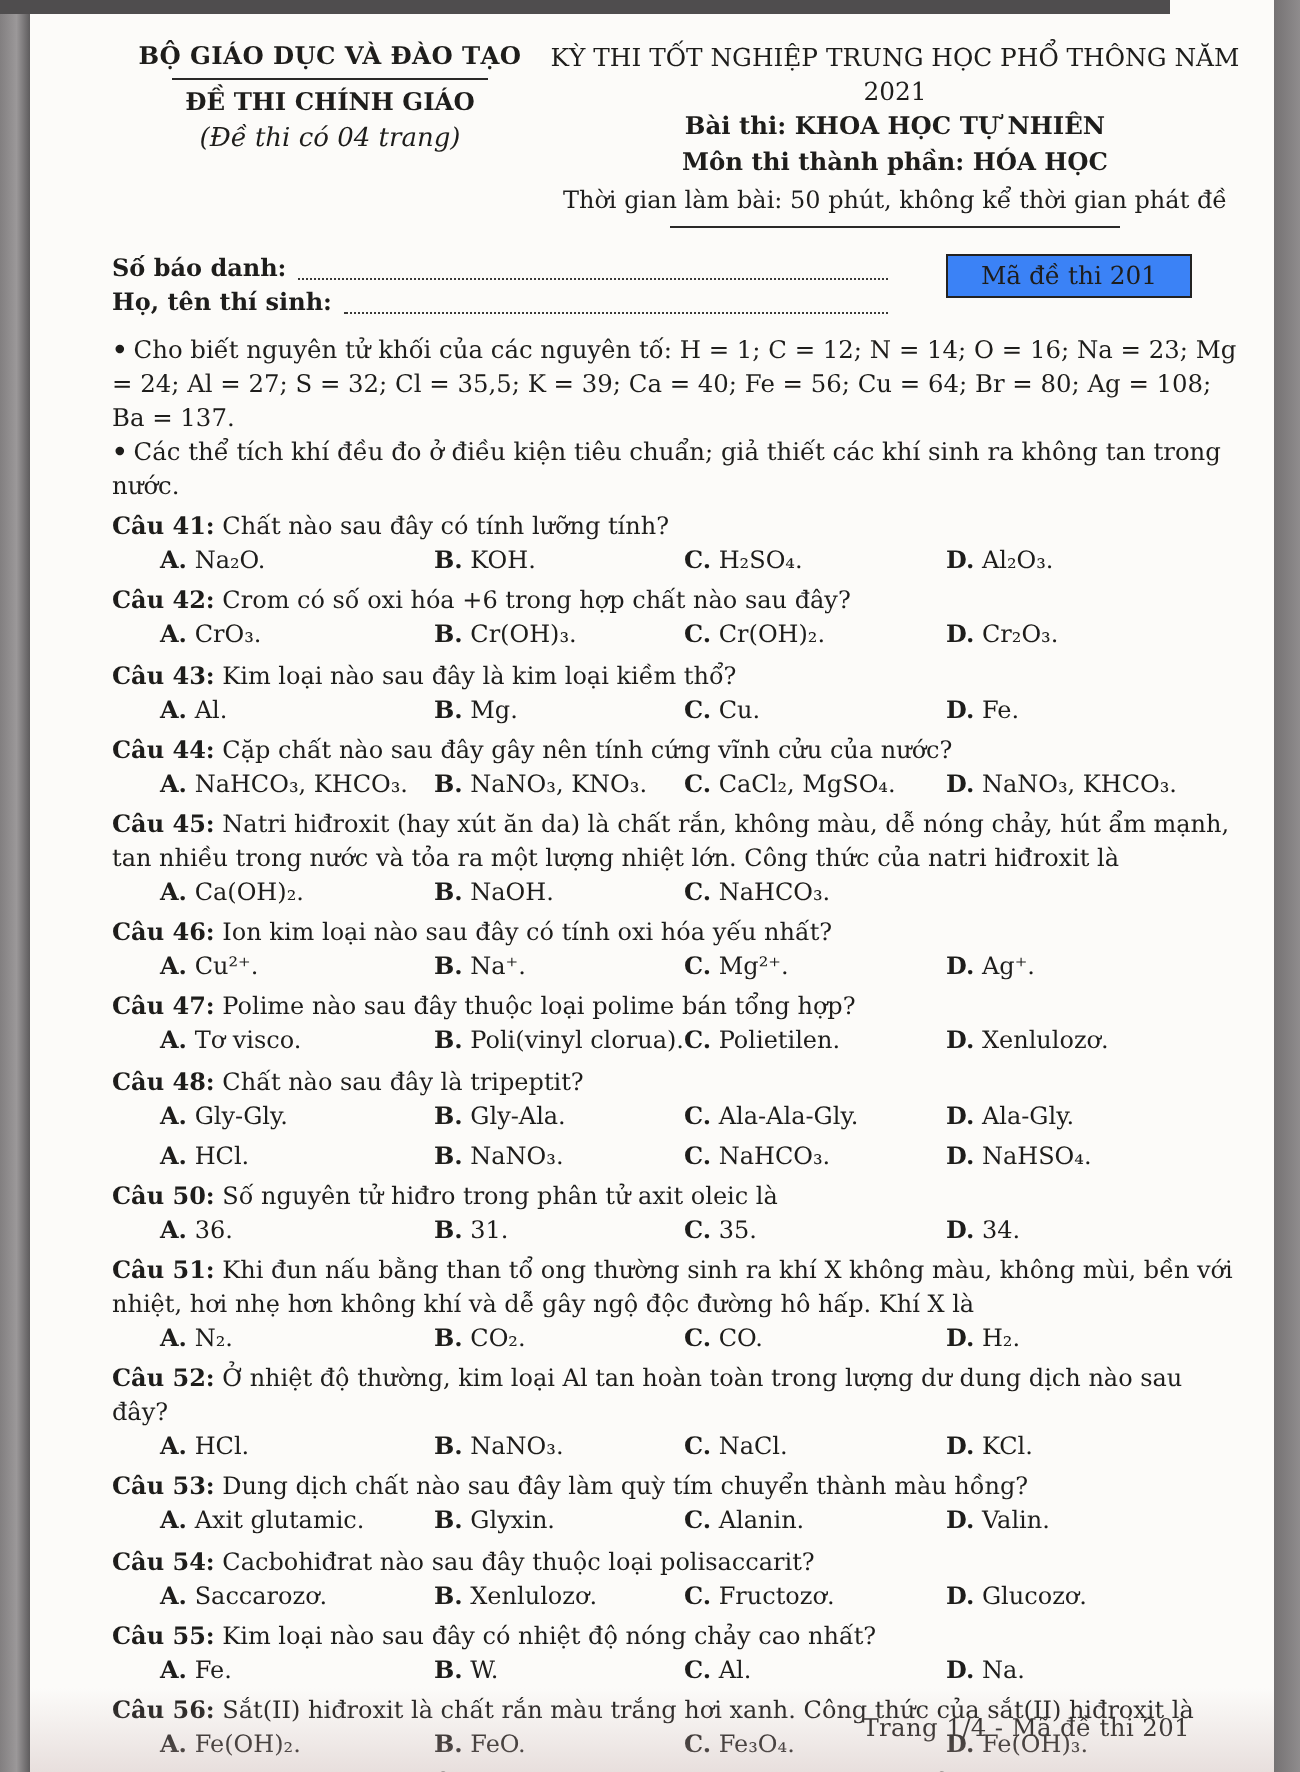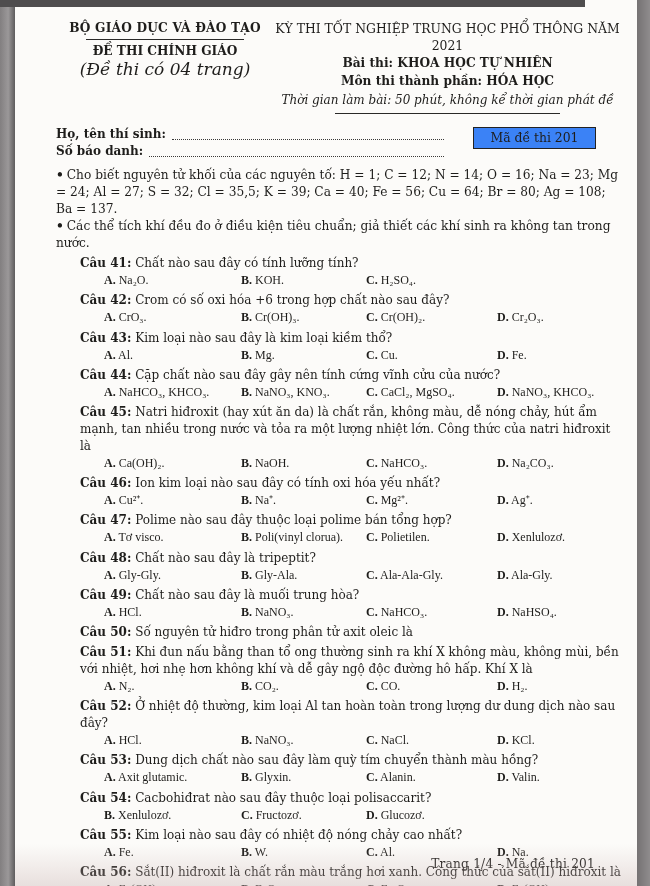--- a/index.html
+++ b/index.html
@@ -28,46 +28,46 @@
     position:absolute; left:15px; bottom:0; width:622px; height:42px; z-index:3;
     background:linear-gradient(to bottom, rgba(199,178,176,0), rgba(199,178,176,0.38));
     pointer-events:none;
   }
   
   .hdr { display:flex; }
   .hdr-left { width:218px; text-align:center; flex-shrink:0; }
   .hdr-left .org { font-weight:bold; font-size:12.2px; letter-spacing:0.2px; }
   .org-rule { width:158px; border:none; border-top:1.2px solid #2a2928; margin:2px auto 3px; }
   .hdr-left .etype { font-weight:bold; font-size:12.2px; }
-  .hdr-left .pages { font-style:italic; font-size:17px; margin-top:1px; }
+  .hdr-left .pages { font-style:italic; font-size:13px; margin-top:1px; }
   .hdr-right { flex:1; text-align:center; }
   .hdr-right .title { font-weight:normal; font-size:12.4px; }
   .hdr-right .exam, .hdr-right .subject { font-weight:bold; font-size:12.2px; margin-top:1px; }
-  .hdr-right .time { font-style:italic; font-size:12px; margin-top:2px; }
+  .hdr-right .time { font-size:12px; margin-top:2px; }
   .time-rule { width:225px; border:none; border-top:1.3px solid #2a2928; margin:4px auto 0; }
   
   .cand { display:flex; margin-top:12px; align-items:flex-start; }
   .cand-lines { width:392px; flex-shrink:0; }
   .cand-line { display:flex; align-items:flex-end; height:17px; }
   .cand-line .lab { font-weight:bold; white-space:nowrap; }
   .leader { flex:1; border-bottom:1.6px dotted #3a3938; margin:0 4px 3px 6px; }
   .code-box-wrap { flex:1; display:flex; justify-content:center; padding-top:1px; }
   .code-box {
     border:1.6px solid #232221; padding:1px 16px 2px;
     font-weight:normal; font-size:12.4px; background:#3b82f6;
   }
   
   .notes { margin-top:7px; }
   .note { font-size:12.2px; }
   .note .bullet { font-weight:bold; padding-right:3px; }
   
   .qlist { margin-top:3px; }
-  .q { margin-top:3.2px;margin-left:24px; }
+  .q { margin-top:3.2px; }
   .q-stem b { font-weight:bold; }
-  .opts { display:grid; grid-template-columns:137px 125px 131px auto; padding-left:24px;font-family:Liberation Serif, serif; }
+  .opts { display:grid; grid-template-columns:137px 125px 131px auto; padding-left:24px; }
   .opt { white-space:nowrap; }
   .opt b { font-weight:bold; }
   
   .footer {
     position:absolute; right:42px; bottom:13px; font-size:12.2px; letter-spacing:0.2px;
   }
 </style>
 </head>
 <body>
 
@@ -90,45 +90,46 @@
         <div class="exam">Bài thi: KHOA HỌC TỰ NHIÊN</div>
         <div class="subject">Môn thi thành phần: HÓA HỌC</div>
         <div class="time">Thời gian làm bài: 50 phút, không kể thời gian phát đề</div>
         <hr class="time-rule">
       </div>
     </div>
 
     <div class="cand">
       <div class="cand-lines">
         <div class="cand-line">
+          <span class="lab">Số báo danh:</span>
+          <span class="leader"></span>
+        </div>
+        <div class="cand-line">
           <span class="lab">Họ, tên thí sinh:</span>
           <span class="leader"></span>
         </div>
-        <div class="cand-line">
-          <span class="lab">Số báo danh:</span>
-          <span class="leader"></span>
-        </div>
       </div>
       <div class="code-box-wrap">
         <span class="code-box">Mã đề thi 201</span>
       </div>
     </div>
 
     <div class="notes">
       <div class="note"><span class="bullet">•</span><span>Cho biết nguyên tử khối của các nguyên tố: H = 1; C = 12; N = 14; O = 16; Na = 23; Mg = 24; Al = 27; S = 32; Cl = 35,5; K = 39; Ca = 40; Fe = 56; Cu = 64; Br = 80; Ag = 108; Ba = 137.</span></div>
       <div class="note"><span class="bullet">•</span><span>Các thể tích khí đều đo ở điều kiện tiêu chuẩn; giả thiết các khí sinh ra không tan trong nước.</span></div>
     </div>
 
     <div class="qlist">
   <div class="q">
     <div class="q-stem"><b>Câu 41:</b><span> Chất nào sau đây có tính lưỡng tính?</span></div>
     <div class="opts">
       <span class="opt"><b>A.</b><span> Na₂O.</span></span>
       <span class="opt"><b>B.</b><span> KOH.</span></span>
       <span class="opt"><b>C.</b><span> H₂SO₄.</span></span>
+      <span class="opt"><b>D.</b><span> Al₂O₃.</span></span>
     </div>
   </div>
 
   <div class="q">
     <div class="q-stem"><b>Câu 42:</b><span> Crom có số oxi hóa +6 trong hợp chất nào sau đây?</span></div>
     <div class="opts">
       <span class="opt"><b>A.</b><span> CrO₃.</span></span>
       <span class="opt"><b>B.</b><span> Cr(OH)₃.</span></span>
       <span class="opt"><b>C.</b><span> Cr(OH)₂.</span></span>
       <span class="opt"><b>D.</b><span> Cr₂O₃.</span></span>
@@ -154,21 +155,20 @@
       <span class="opt"><b>D.</b><span> NaNO₃, KHCO₃.</span></span>
     </div>
   </div>
 
   <div class="q">
     <div class="q-stem"><b>Câu 45:</b><span> Natri hiđroxit (hay xút ăn da) là chất rắn, không màu, dễ nóng chảy, hút ẩm mạnh, tan nhiều trong nước và tỏa ra một lượng nhiệt lớn. Công thức của natri hiđroxit là</span></div>
     <div class="opts">
       <span class="opt"><b>A.</b><span> Ca(OH)₂.</span></span>
       <span class="opt"><b>B.</b><span> NaOH.</span></span>
       <span class="opt"><b>C.</b><span> NaHCO₃.</span></span>
-      <span class="opt"><b>D.</b><span> Na₂CO₃.</span></span>
     </div>
   </div>
 
   <div class="q">
     <div class="q-stem"><b>Câu 46:</b><span> Ion kim loại nào sau đây có tính oxi hóa yếu nhất?</span></div>
     <div class="opts">
       <span class="opt"><b>A.</b><span> Cu²⁺.</span></span>
       <span class="opt"><b>B.</b><span> Na⁺.</span></span>
       <span class="opt"><b>C.</b><span> Mg²⁺.</span></span>
       <span class="opt"><b>D.</b><span> Ag⁺.</span></span>
@@ -189,31 +189,36 @@
     <div class="q-stem"><b>Câu 48:</b><span> Chất nào sau đây là tripeptit?</span></div>
     <div class="opts">
       <span class="opt"><b>A.</b><span> Gly-Gly.</span></span>
       <span class="opt"><b>B.</b><span> Gly-Ala.</span></span>
       <span class="opt"><b>C.</b><span> Ala-Ala-Gly.</span></span>
       <span class="opt"><b>D.</b><span> Ala-Gly.</span></span>
     </div>
   </div>
 
   <div class="q">
-    <div class="q-stem"><b>Câu 49:</b><span> Chất nào sau đây là muối trung hòa?</span></div>
     <div class="opts">
       <span class="opt"><b>A.</b><span> HCl.</span></span>
       <span class="opt"><b>B.</b><span> NaNO₃.</span></span>
       <span class="opt"><b>C.</b><span> NaHCO₃.</span></span>
       <span class="opt"><b>D.</b><span> NaHSO₄.</span></span>
     </div>
   </div>
 
   <div class="q">
     <div class="q-stem"><b>Câu 50:</b><span> Số nguyên tử hiđro trong phân tử axit oleic là</span></div>
+    <div class="opts">
+      <span class="opt"><b>A.</b><span> 36.</span></span>
+      <span class="opt"><b>B.</b><span> 31.</span></span>
+      <span class="opt"><b>C.</b><span> 35.</span></span>
+      <span class="opt"><b>D.</b><span> 34.</span></span>
+    </div>
   </div>
 
   <div class="q">
     <div class="q-stem"><b>Câu 51:</b><span> Khi đun nấu bằng than tổ ong thường sinh ra khí X không màu, không mùi, bền với nhiệt, hơi nhẹ hơn không khí và dễ gây ngộ độc đường hô hấp. Khí X là</span></div>
     <div class="opts">
       <span class="opt"><b>A.</b><span> N₂.</span></span>
       <span class="opt"><b>B.</b><span> CO₂.</span></span>
       <span class="opt"><b>C.</b><span> CO.</span></span>
       <span class="opt"><b>D.</b><span> H₂.</span></span>
     </div>
@@ -235,20 +240,21 @@
       <span class="opt"><b>A.</b><span> Axit glutamic.</span></span>
       <span class="opt"><b>B.</b><span> Glyxin.</span></span>
       <span class="opt"><b>C.</b><span> Alanin.</span></span>
       <span class="opt"><b>D.</b><span> Valin.</span></span>
     </div>
   </div>
 
   <div class="q">
     <div class="q-stem"><b>Câu 54:</b><span> Cacbohiđrat nào sau đây thuộc loại polisaccarit?</span></div>
     <div class="opts">
+      <span class="opt"><b>A.</b><span> Saccarozơ.</span></span>
       <span class="opt"><b>B.</b><span> Xenlulozơ.</span></span>
       <span class="opt"><b>C.</b><span> Fructozơ.</span></span>
       <span class="opt"><b>D.</b><span> Glucozơ.</span></span>
     </div>
   </div>
 
   <div class="q">
     <div class="q-stem"><b>Câu 55:</b><span> Kim loại nào sau đây có nhiệt độ nóng chảy cao nhất?</span></div>
     <div class="opts">
       <span class="opt"><b>A.</b><span> Fe.</span></span>

